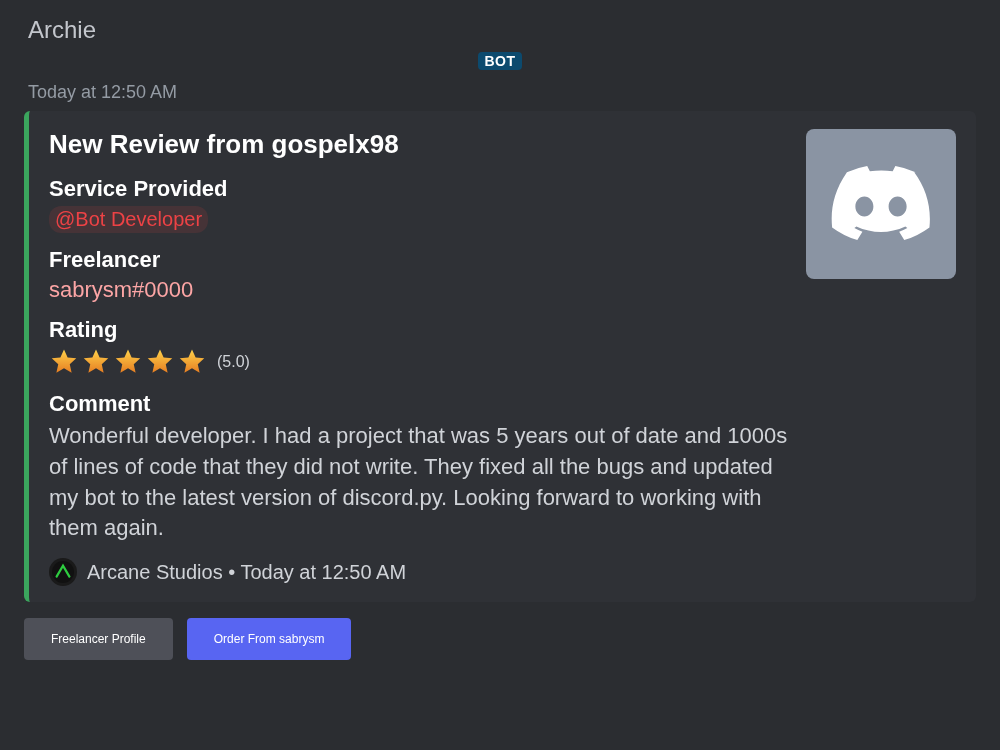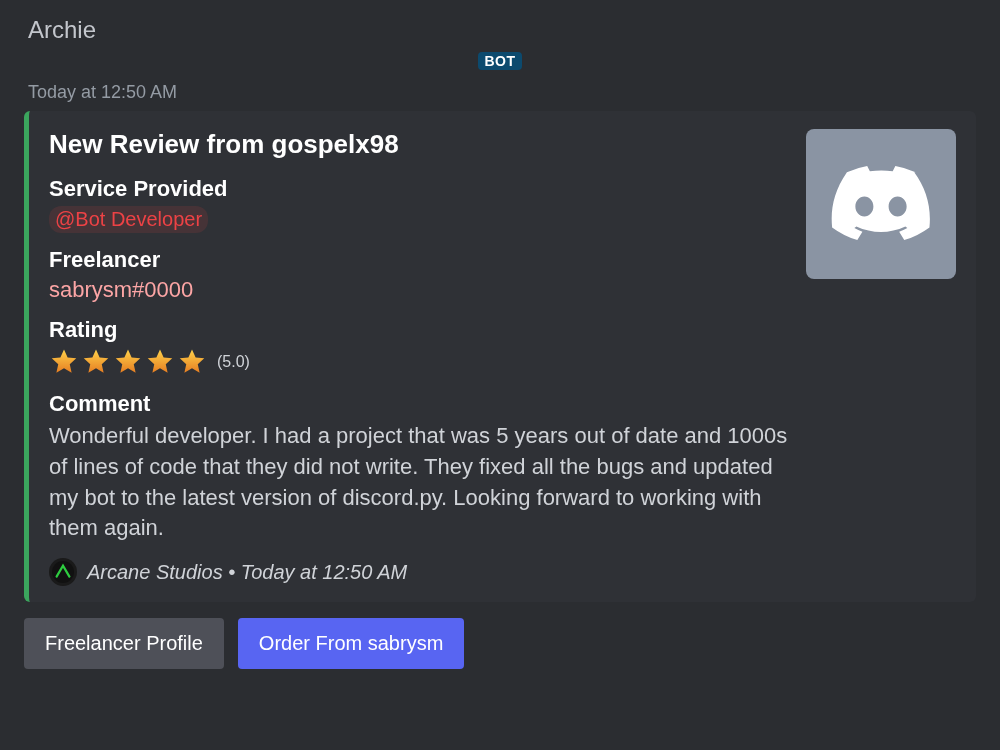--- a/index.html
+++ b/index.html
@@ -101,21 +101,20 @@
     line-height: 1.4;
     margin-top: 4px;
   }
   .footer {
     display: flex;
     align-items: center;
     gap: 10px;
     margin-top: 14px;
     font-size: 20px;
     color: #d0d3d8;
-    font-style: italic;
   }
   .footer-avatar {
     width: 28px;
     height: 28px;
     border-radius: 50%;
     background: #1a1a1a;
     display: flex;
     align-items: center;
     justify-content: center;
   }
@@ -128,24 +127,24 @@
     align-items: center;
     justify-content: center;
     flex-shrink: 0;
   }
   .buttons {
     display: flex;
     gap: 14px;
     margin-top: 16px;
   }
   .btn {
-    font-size: 20px;
+    font-size: 12px;
     font-weight: 500;
     color: #fff;
-    padding: 14px 21px;
+    padding: 14px 27px;
     border: none;
     border-radius: 4px;
     cursor: pointer;
     font-family: inherit;
   }
   .btn-grey { background: #4e5058; }
   .btn-blurple { background: #5865f2; }
 </style>
 </head>
 <body>

